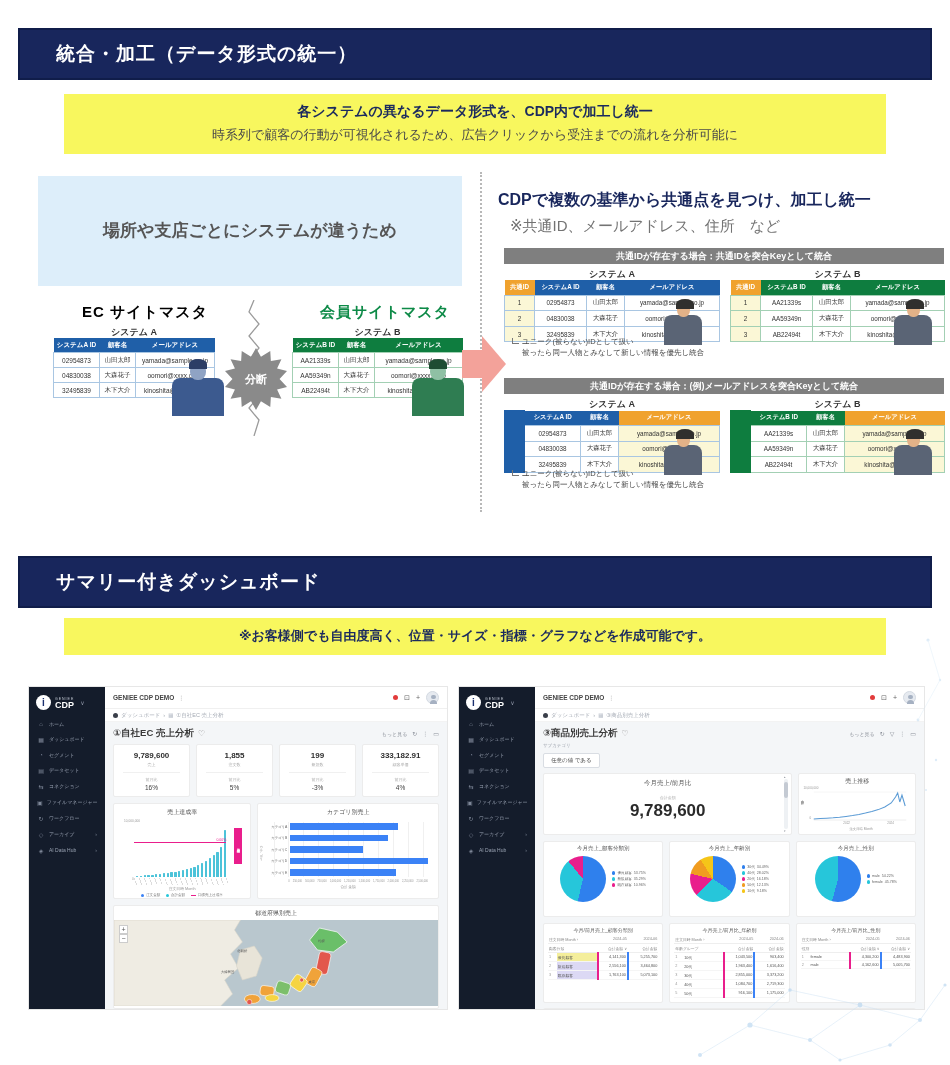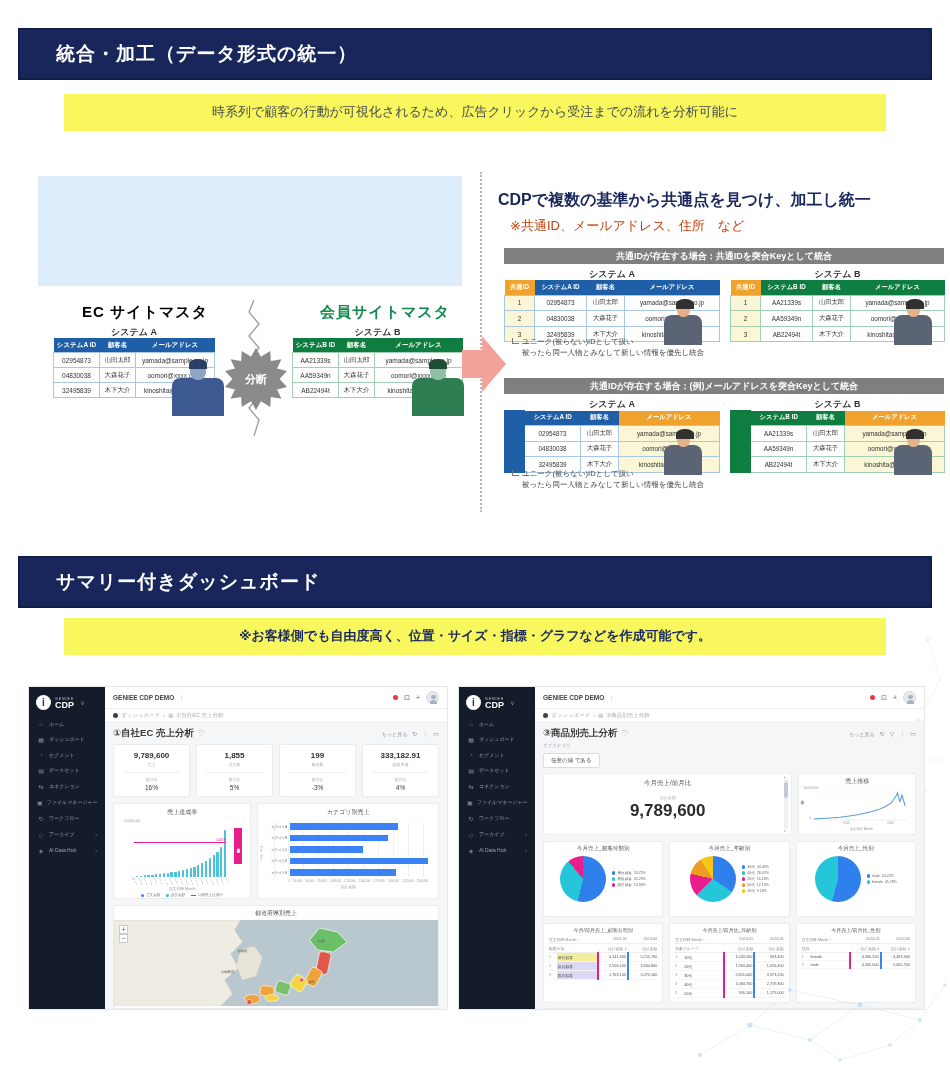--- a/index.html
+++ b/index.html
@@ -193,24 +193,26 @@
 
   
   .decor { position:absolute; pointer-events:none; }
 </style>
 </head>
 <body>
 
 <div class="sec-header" style="top:28px">統合・加工（データ形式の統一）</div>
 
 <div class="banner" style="top:94px">
+  <div class="b1">各システムの異なるデータ形式を、CDP内で加工し統一</div>
   <div class="b2">時系列で顧客の行動が可視化されるため、広告クリックから受注までの流れを分析可能に</div>
 </div>
 
 <div class="silo-box">
+  <div>場所や支店ごとにシステムが違うため</div>
 </div>
 
 <div class="master-title" style="left:55px;color:#000000">EC サイトマスタ</div>
 <div class="master-title" style="left:295px;color:#0d8a47">会員サイトマスタ</div>
 
 <div class="sys-label" style="left:53px;top:326px;width:162px">システム A</div>
 <div class="sys-label" style="left:292px;top:326px;width:171px">システム B</div>
 
 <table class="mini blue abs" style="left:53px;top:338px;width:162px">
   <colgroup>
@@ -292,21 +294,21 @@
     <div class="body"></div>
 </div>
 
 <div class="dot-divider"></div>
 <div class="pink-arrow">
     <div class="shaft"></div>
     <div class="head"></div>
   </div>
 
 <div class="abs" style="left:498px;top:190px;font-size:16px;font-weight:bold;color:#18265c">CDPで複数の基準から共通点を見つけ、加工し統一</div>
-<div class="abs" style="left:510px;top:217px;font-size:13px;color:#c2410c">※共通ID、メールアドレス、住所　など</div>
+<div class="abs" style="left:510px;top:217px;font-size:15px;color:#737373">※共通ID、メールアドレス、住所　など</div>
 
 <div class="gray-bar" style="top:248px">共通IDが存在する場合：共通IDを突合Keyとして統合</div>
 
 <div class="sys-label" style="left:504px;top:268px;width:216px">システム A</div>
 <div class="sys-label" style="left:730px;top:268px;width:215px">システム B</div>
 
 <table class="mini blue r1 abs" style="left:504px;top:280px;width:216px">
   <colgroup>
       <col style="width:30px">
       <col style="width:52px">

